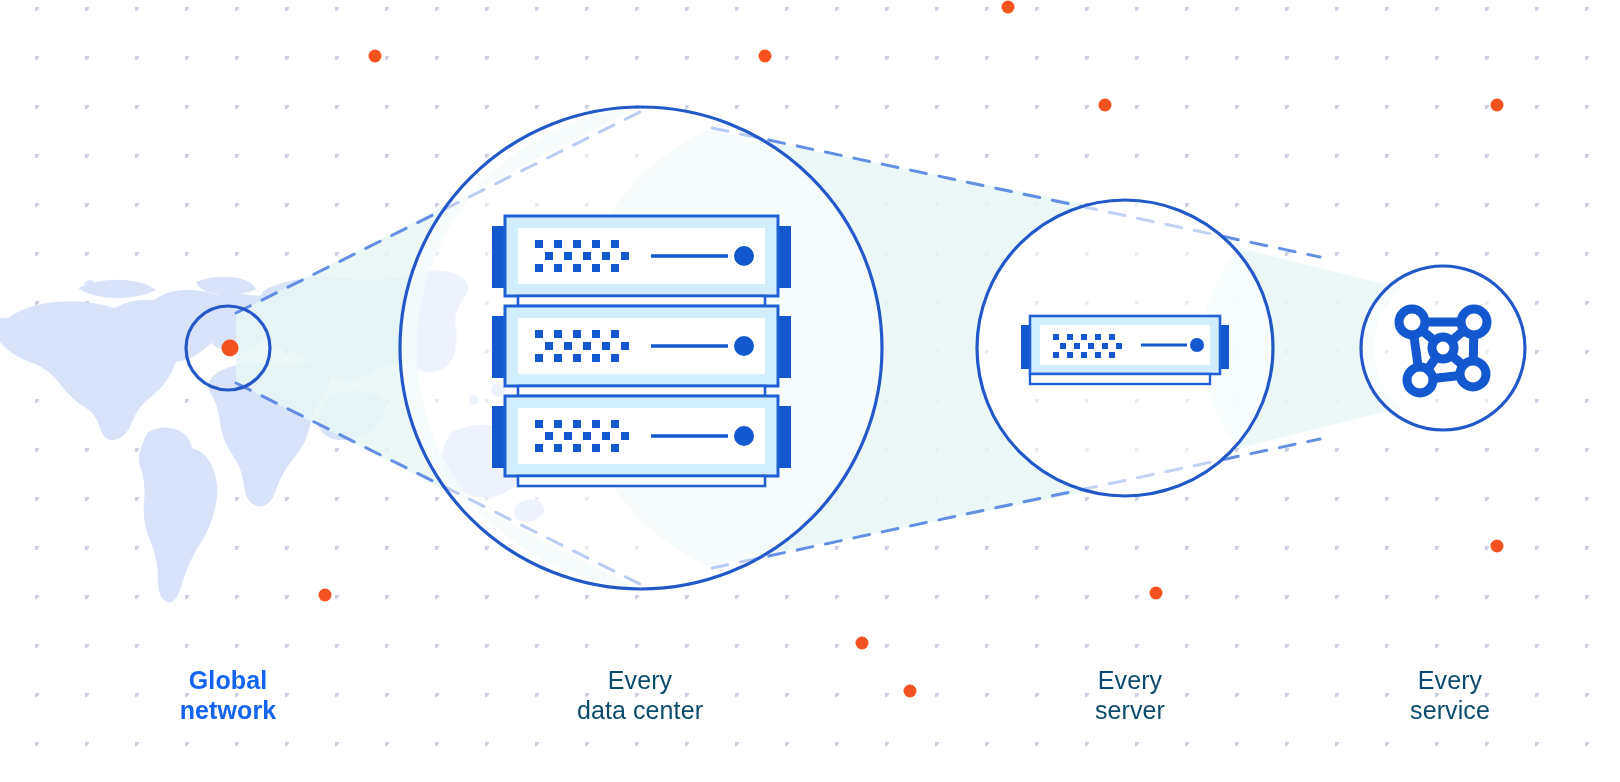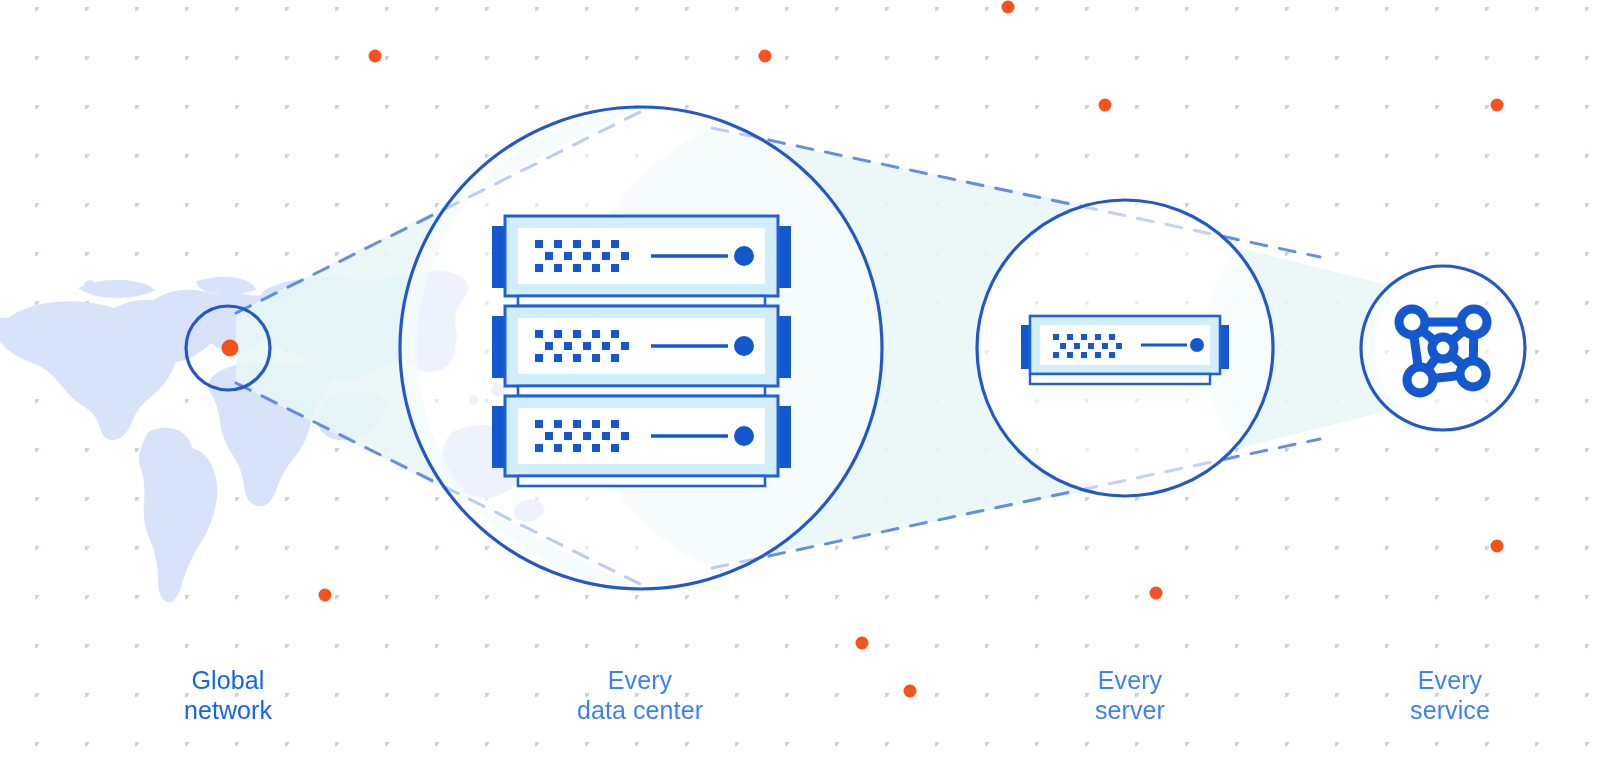--- a/index.html
+++ b/index.html
@@ -27,27 +27,27 @@
   .label {
     position: absolute;
     text-align: center;
     font-size: 25px;
     line-height: 30px;
     font-weight: 400;
     letter-spacing: 0.1px;
     white-space: pre-line;
     user-select: none;
   }
-  .label-dark { color: #3b82f6; }
+  .label-dark { color: #0c4a6e; }
   .label-blue { color: #1464f4; font-weight: 700; }
   #label-global-network {
     left: 118px;
     top: 665px;
     width: 220px;
-    font-weight: 400;
+    font-weight: 700;
     text-align: center;
   }
   #label-data-center {
     left: 530px;
     top: 665px;
     width: 220px;
   }
   #label-server {
     left: 1020px;
     top: 665px;

